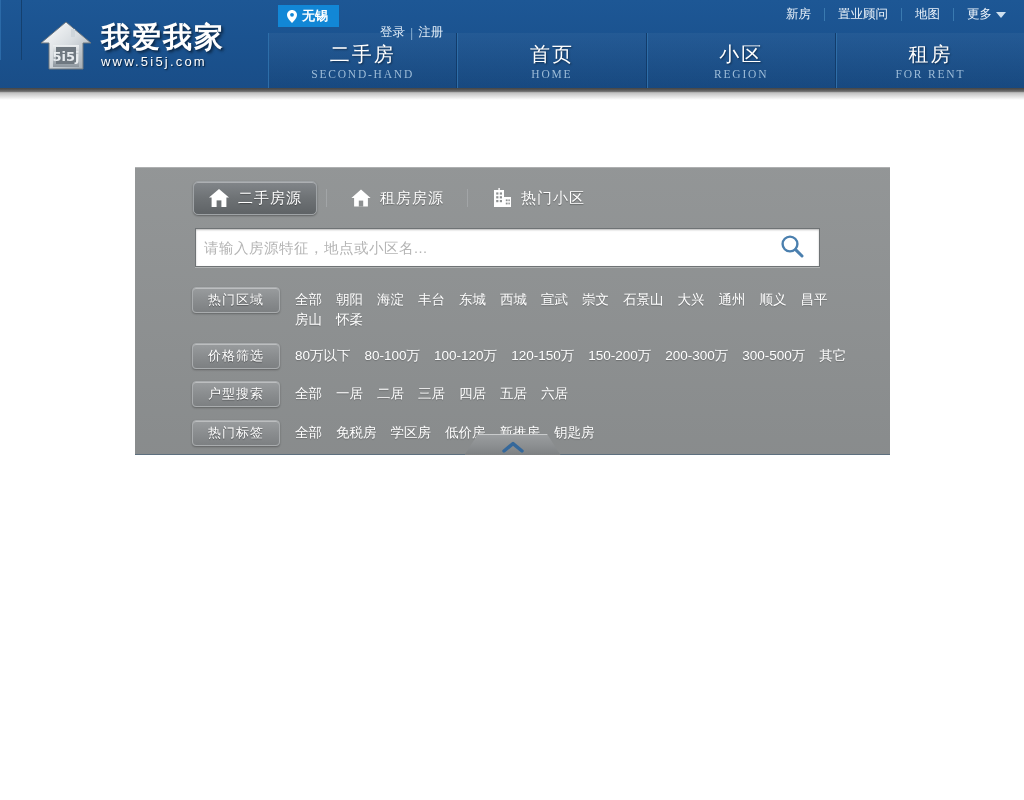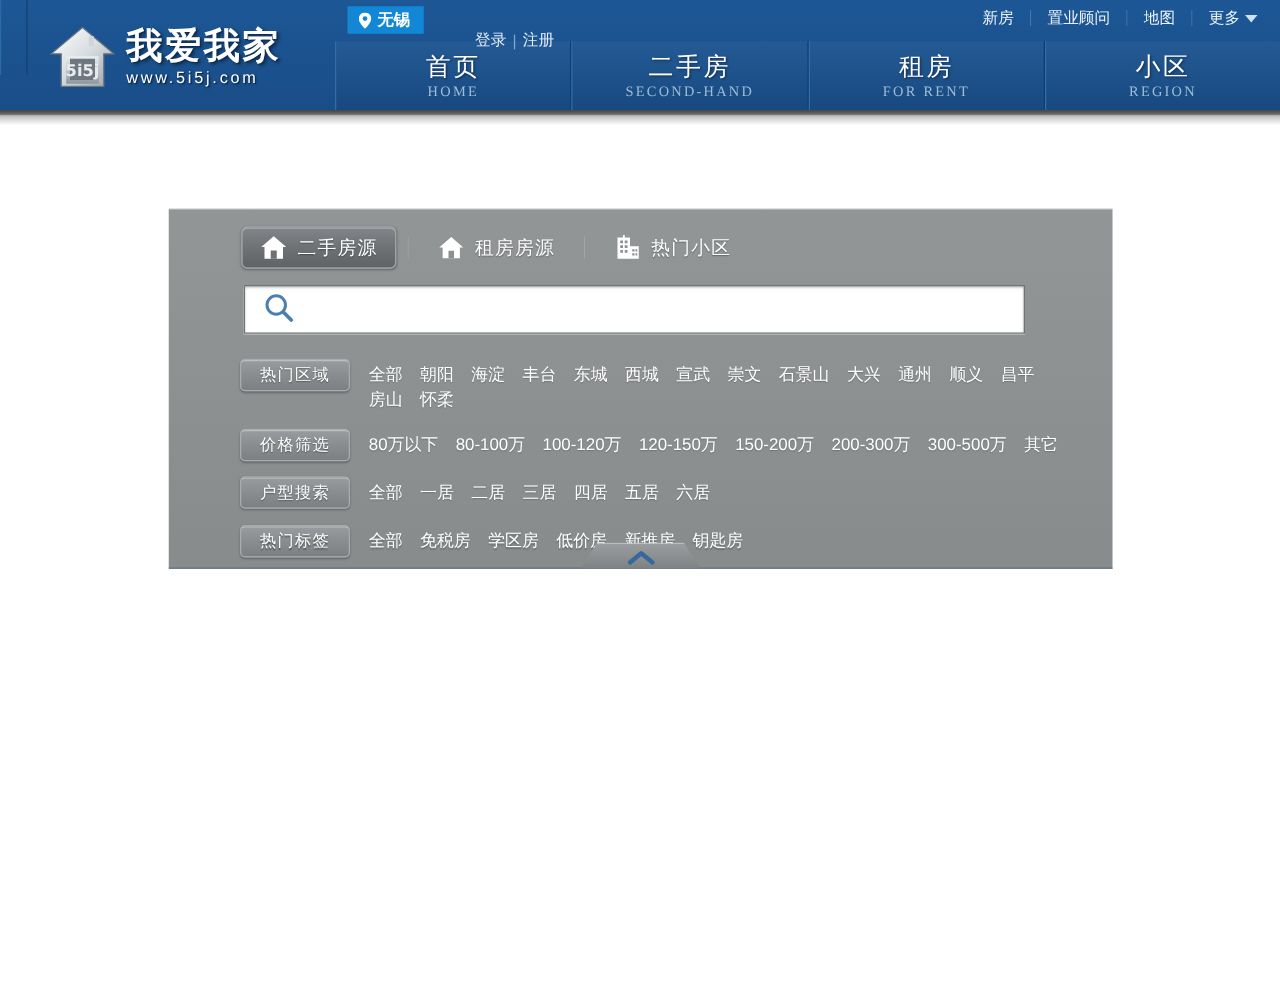--- a/index.html
+++ b/index.html
@@ -388,34 +388,34 @@
     <span class="tr-item">地图</span>
     <span class="tr-div"></span>
     <span class="tr-item" style="display:flex;align-items:center;padding-right:4px">
       <span>更多</span>
       <span class="caret-down"></span>
     </span>
   </div>
 
   <div class="nav">
     <div class="nav-item">
+      <div class="nav-cn">二手房</div>
+      <div class="nav-en">SECOND-HAND</div>
+    </div>
+    <div class="nav-item">
       <div class="nav-cn">首页</div>
       <div class="nav-en">HOME</div>
     </div>
     <div class="nav-item">
-      <div class="nav-cn">二手房</div>
-      <div class="nav-en">SECOND-HAND</div>
+      <div class="nav-cn">小区</div>
+      <div class="nav-en">REGION</div>
     </div>
     <div class="nav-item">
       <div class="nav-cn">租房</div>
       <div class="nav-en">FOR RENT</div>
-    </div>
-    <div class="nav-item">
-      <div class="nav-cn">小区</div>
-      <div class="nav-en">REGION</div>
     </div>
   </div>
 </div>
 <div class="header-fade"></div>
 
 <div class="panel">
 
   <div class="tabs">
     <div class="tab active">
       <span class="tab-icon">
@@ -453,20 +453,21 @@
           <rect x="14.8" y="15.6" width="1.8" height="1.8" fill="#8d9091"></rect>
           <rect x="17.4" y="15.6" width="1.4" height="1.8" fill="#8d9091"></rect>
           <rect x="7.4" y="1" width="1.4" height="2.4" fill="#ffffff"></rect>
         </svg>
       </span>
       <span class="tab-label">热门小区</span>
     </div>
   </div>
 
   <div class="searchbar">
+    <input type="text" value="" placeholder="请输入房源特征，地点或小区名..." style="">
     <button class="search-btn">
       <span>
         <svg viewBox="0 0 26 26" width="26" height="26">
           <circle cx="11" cy="11" r="7.4" fill="none" stroke="#4a7fae" stroke-width="2.4"></circle>
           <line x1="16.6" y1="16.6" x2="23" y2="23" stroke="#4a7fae" stroke-width="3" stroke-linecap="round"></line>
         </svg>
       </span>
     </button>
   </div>
 

